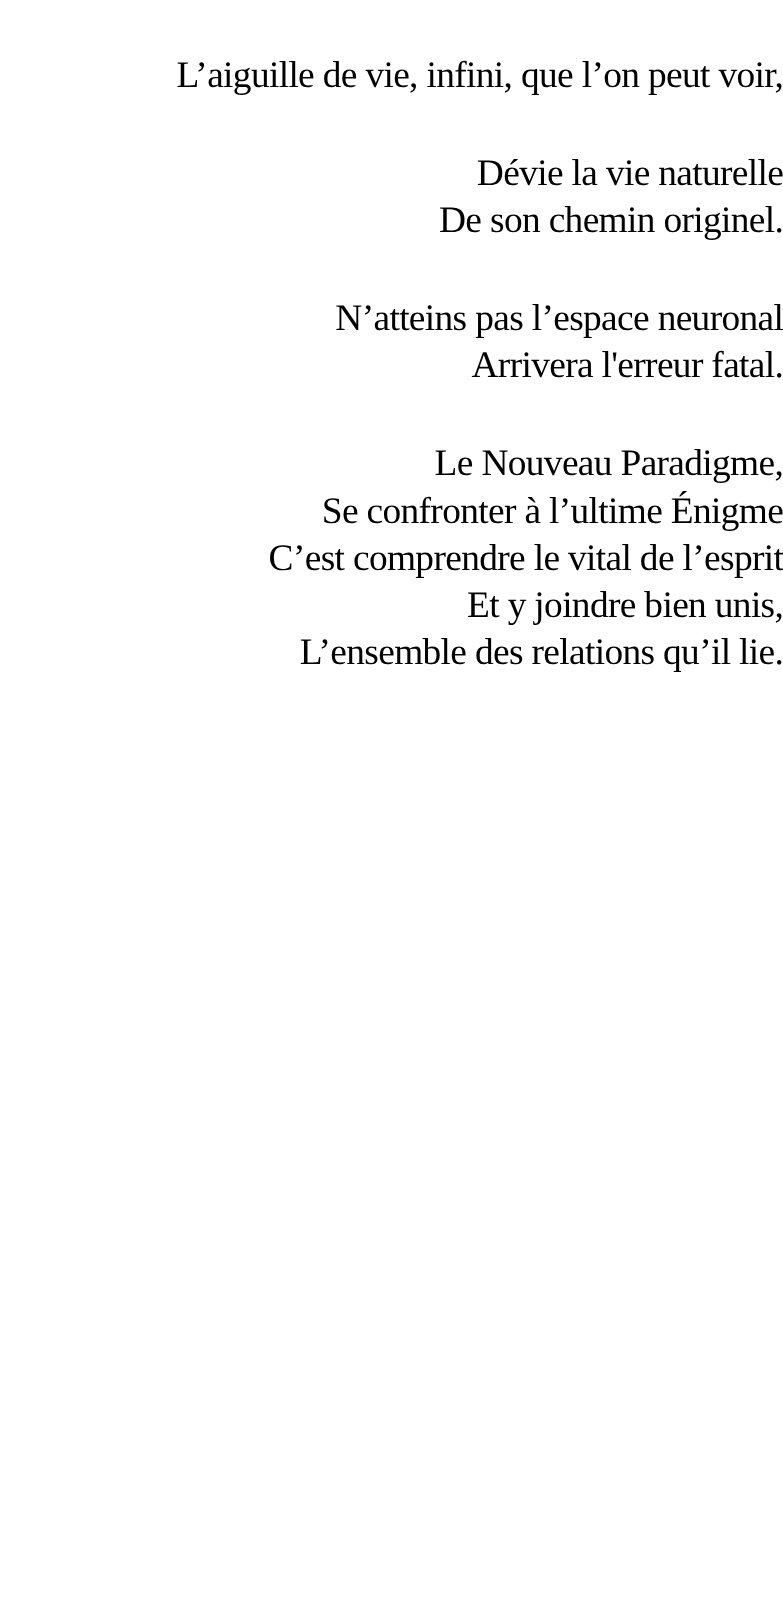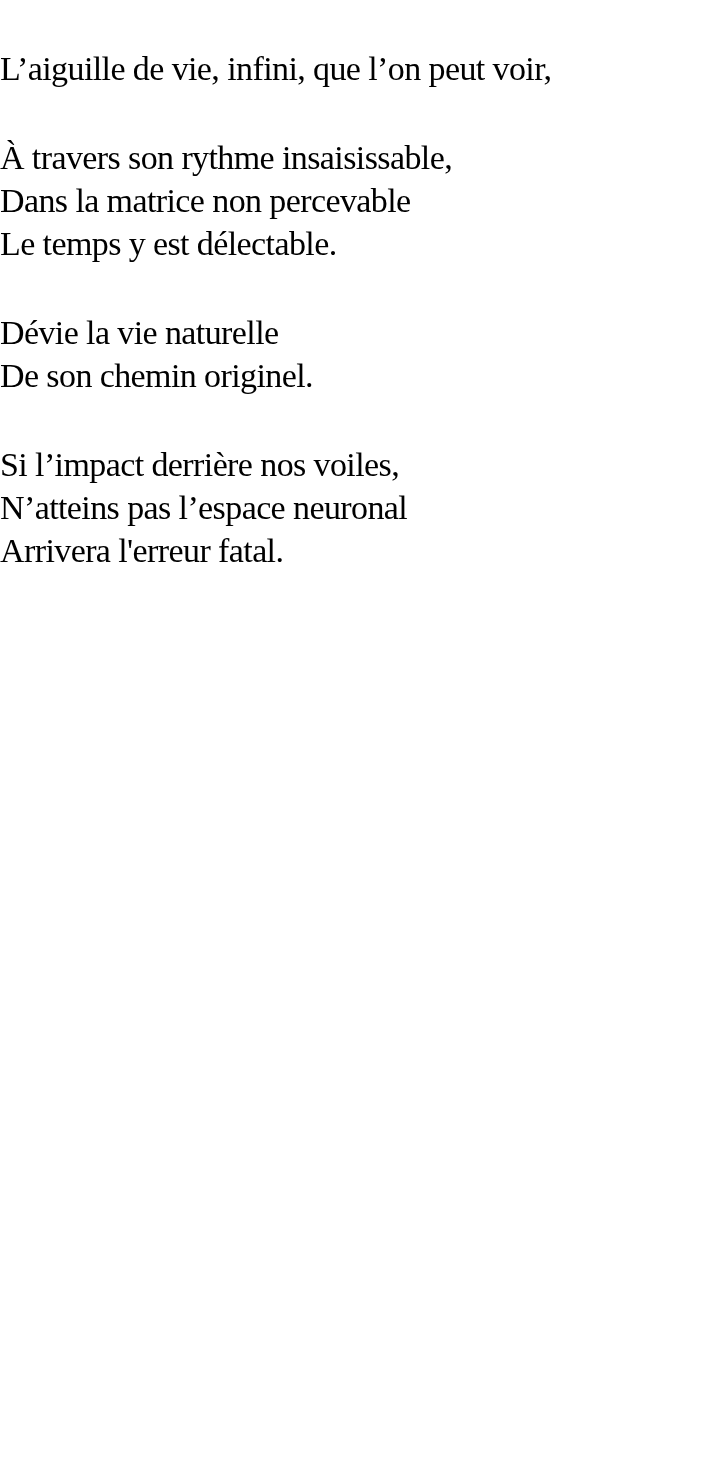--- a/index.html
+++ b/index.html
@@ -10,21 +10,21 @@
   body {
     width: 712px;
     height: 1461px;
     overflow: hidden;
     font-family: "Liberation Serif", serif;
   }
   .poem {
     box-sizing: border-box;
     width: 712px;
     padding-top: 47px;
-    text-align: left;
+    text-align: right;
     color: #000000;
   }
   .stanza {
     margin: 0 0 46px 0;
   }
   .stanza:last-child {
     margin-bottom: 0;
   }
   .line {
     font-size: 34px;
@@ -34,26 +34,27 @@
   }
 </style>
 </head>
 <body>
 
 <div class="poem" id="poem-container">
     <div class="stanza">
       <div class="line">L’aiguille de vie, infini, que l’on peut voir,</div>
     </div>
     <div class="stanza">
-      <div class="line">À travers son rythme insaisissable,</div>
-      <div class="line">Dans la matrice non percevable</div>
-      <div class="line">Le temps y est délectable.</div>
-    </div>
-    <div class="stanza">
       <div class="line">Dévie la vie naturelle</div>
       <div class="line">De son chemin originel.</div>
     </div>
     <div class="stanza">
-      <div class="line">Si l’impact derrière nos voiles,</div>
       <div class="line">N’atteins pas l’espace neuronal</div>
       <div class="line">Arrivera l'erreur fatal.</div>
+    </div>
+    <div class="stanza">
+      <div class="line">Le Nouveau Paradigme,</div>
+      <div class="line">Se confronter à l’ultime Énigme</div>
+      <div class="line">C’est comprendre le vital de l’esprit</div>
+      <div class="line">Et y joindre bien unis,</div>
+      <div class="line">L’ensemble des relations qu’il lie.</div>
     </div>
   </div>
 
 </body></html>

